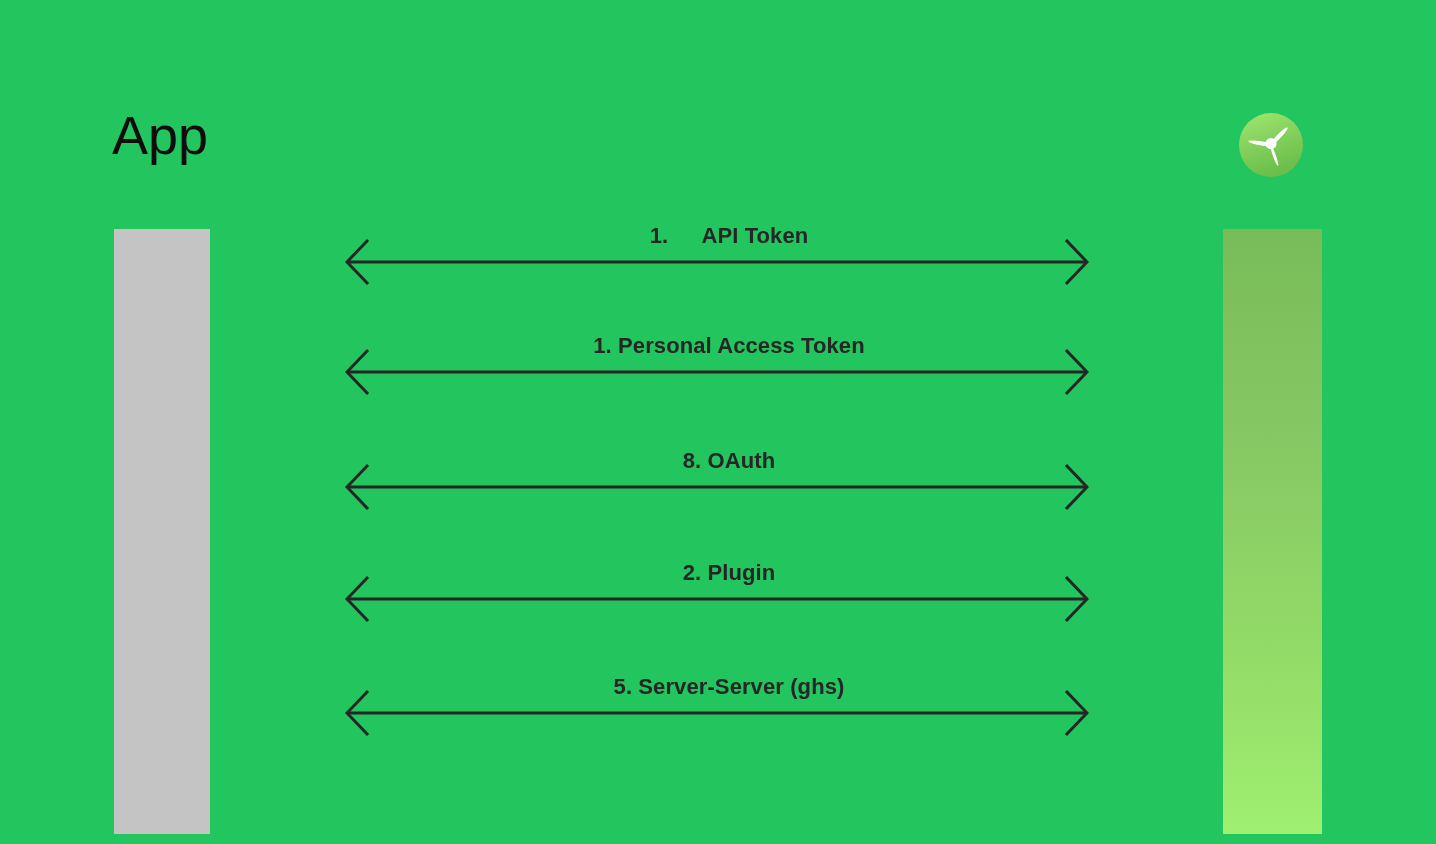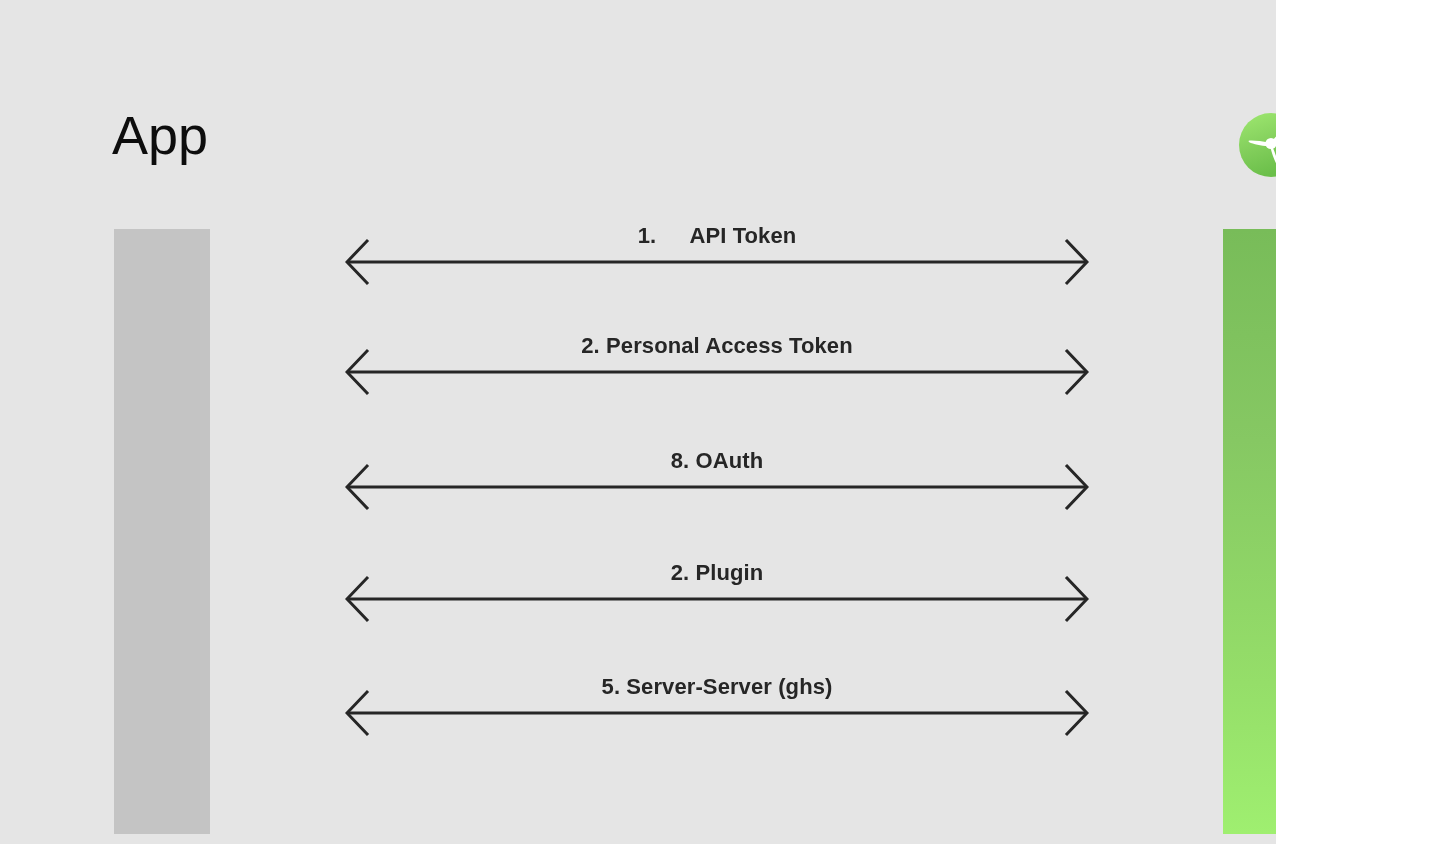--- a/index.html
+++ b/index.html
@@ -8,23 +8,23 @@
     padding: 0;
     background: #ffffff;
   }
   body {
     font-family: "Liberation Sans", sans-serif;
     -webkit-font-smoothing: antialiased;
   }
 
   #slide {
     position: relative;
-    width: 1276px;
+    width: 1436px;
     height: 844px;
-    background: #e5e5e5;
+    background: #22c55e;
     overflow: hidden;
   }
 
   
   .actor-title {
     position: absolute;
     left: 112px;
     top: 108px;
     font-size: 54px;
     font-weight: 300;
@@ -65,21 +65,21 @@
   
   .message {
     position: absolute;
     left: 345px;
     width: 744px;
     height: 0;
   }
 
   .message-label {
     position: absolute;
-    left: 0;
+    left: 12px;
     width: 744px;
     bottom: 14px;
     text-align: center;
     font-size: 22px;
     font-weight: bold;
     color: #262626;
     letter-spacing: 0.1px;
     white-space: pre;
     line-height: 1.15;
   }
@@ -135,21 +135,21 @@
         <div class="message-label">1.  API Token</div>
         <div class="message-arrow">
           <svg viewBox="0 0 744 48" xmlns="http://www.w3.org/2000/svg" aria-hidden="true">
             <line x1="2" y1="24" x2="742" y2="24" stroke="#262626" stroke-width="3"></line>
             <polyline points="22,3 2,24 22,45" fill="none" stroke="#262626" stroke-width="3" stroke-linecap="square" stroke-linejoin="miter"></polyline>
             <polyline points="722,3 742,24 722,45" fill="none" stroke="#262626" stroke-width="3" stroke-linecap="square" stroke-linejoin="miter"></polyline>
           </svg>
         </div>
       </div>
       <div class="message" style="top: 372px;">
-        <div class="message-label">2. Personal Access Token</div>
+        <div class="message-label">1. Personal Access Token</div>
         <div class="message-arrow">
           <svg viewBox="0 0 744 48" xmlns="http://www.w3.org/2000/svg" aria-hidden="true">
             <line x1="2" y1="24" x2="742" y2="24" stroke="#262626" stroke-width="3"></line>
             <polyline points="22,3 2,24 22,45" fill="none" stroke="#262626" stroke-width="3" stroke-linecap="square" stroke-linejoin="miter"></polyline>
             <polyline points="722,3 742,24 722,45" fill="none" stroke="#262626" stroke-width="3" stroke-linecap="square" stroke-linejoin="miter"></polyline>
           </svg>
         </div>
       </div>
       <div class="message" style="top: 487px;">
         <div class="message-label">8. OAuth</div>

